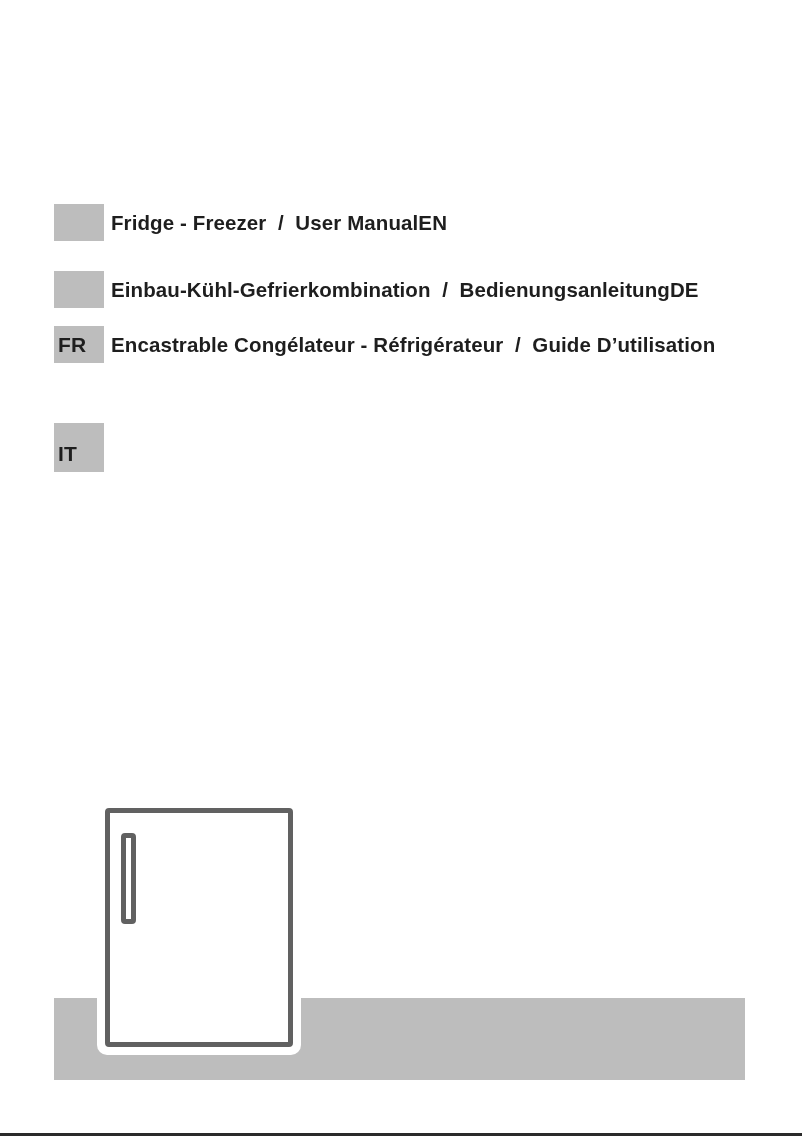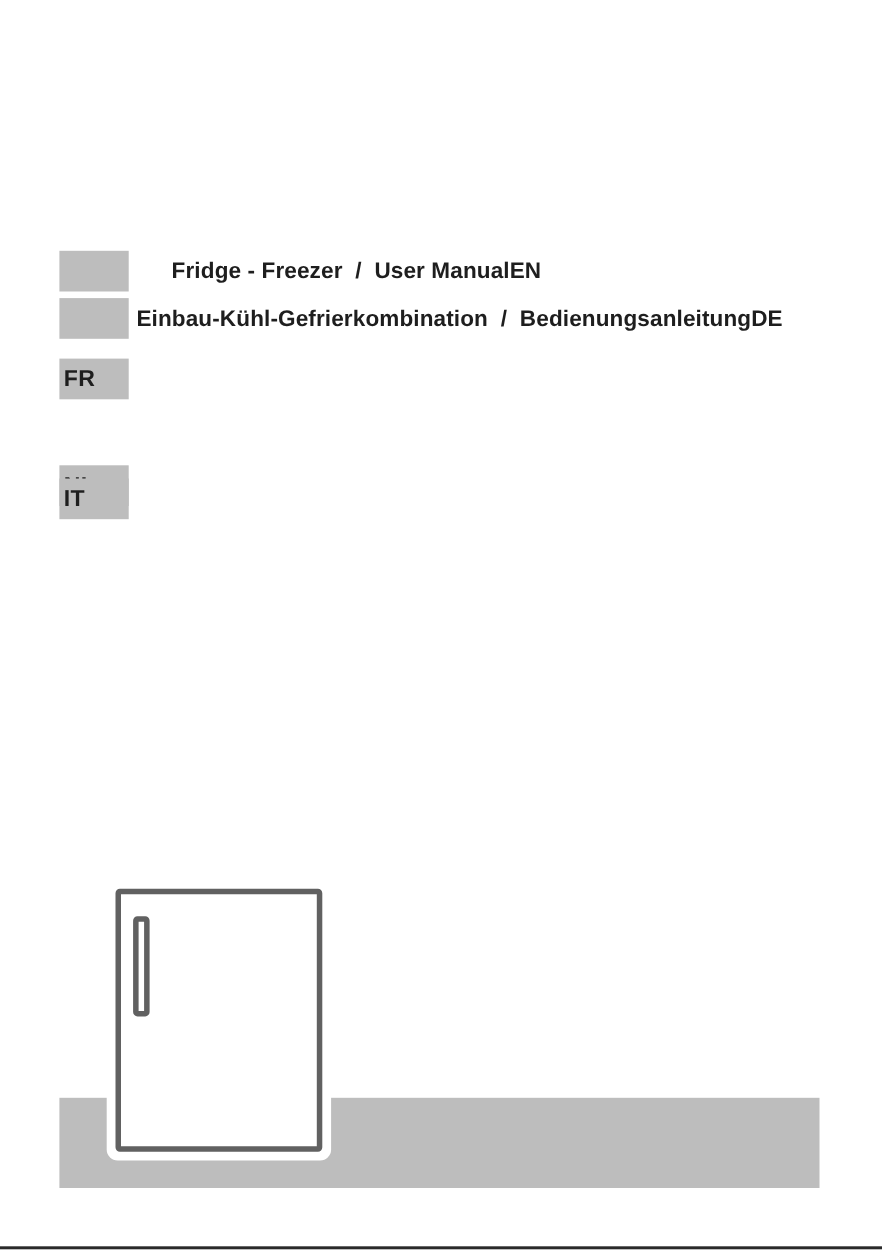--- a/index.html
+++ b/index.html
@@ -6,21 +6,21 @@
     body {
       width: 802px; height: 1136px; position: relative; overflow: hidden;
       background: #ffffff;
       font-family: "Liberation Sans", sans-serif;
     }
     .lang-row {
       position: absolute; left: 54px; height: 37px;
       display: flex; align-items: center;
     }
     .lang-box {
-      width: 63px; height: 37px; background: #bdbdbd;
+      width: 50px; height: 37px; background: #bdbdbd;
       display: flex; align-items: center; justify-content: flex-start;
       box-sizing: border-box; padding-left: 4px;
       font-weight: bold; font-size: 21px; color: #1e1e1e;
       letter-spacing: 0.2px;
     }
     .lang-title {
       margin-left: 7px;
       font-weight: bold; font-size: 20.5px; color: #1e1e1e;
       white-space: pre; letter-spacing: 0.1px;
     }
@@ -45,32 +45,33 @@
     .bottom-rule {
       position: absolute; left: 0; top: 1133px; width: 802px; height: 3px;
       background: #2a2a2a;
     }
   </style>
 </head>
 <body>
 
 <div>
 
-  <div class="lang-row" style="top:228px;gap:32px;">
+  <div class="lang-row" style="top:204px;">
     <div class="lang-box"></div>
     <div class="lang-title">Fridge - Freezer  /  User ManualEN</div>
   </div>
 
   <div class="lang-row" style="top:271px;">
     <div class="lang-box"></div>
     <div class="lang-title">Einbau-Kühl-Gefrierkombination  /  BedienungsanleitungDE</div>
   </div>
 
   <div class="lang-row" style="top:326px;">
     <div class="lang-box">FR</div>
+    <div class="lang-title">Encastrable Congélateur - Réfrigérateur  /  Guide D’utilisation</div>
   </div>
 
   <div class="lang-row" style="top:380px;margin-top:43px;">
     <div class="lang-box">NL</div>
   </div>
 
   <div class="lang-row" style="top:435px;">
     <div class="lang-box">IT</div>
   </div>
 

